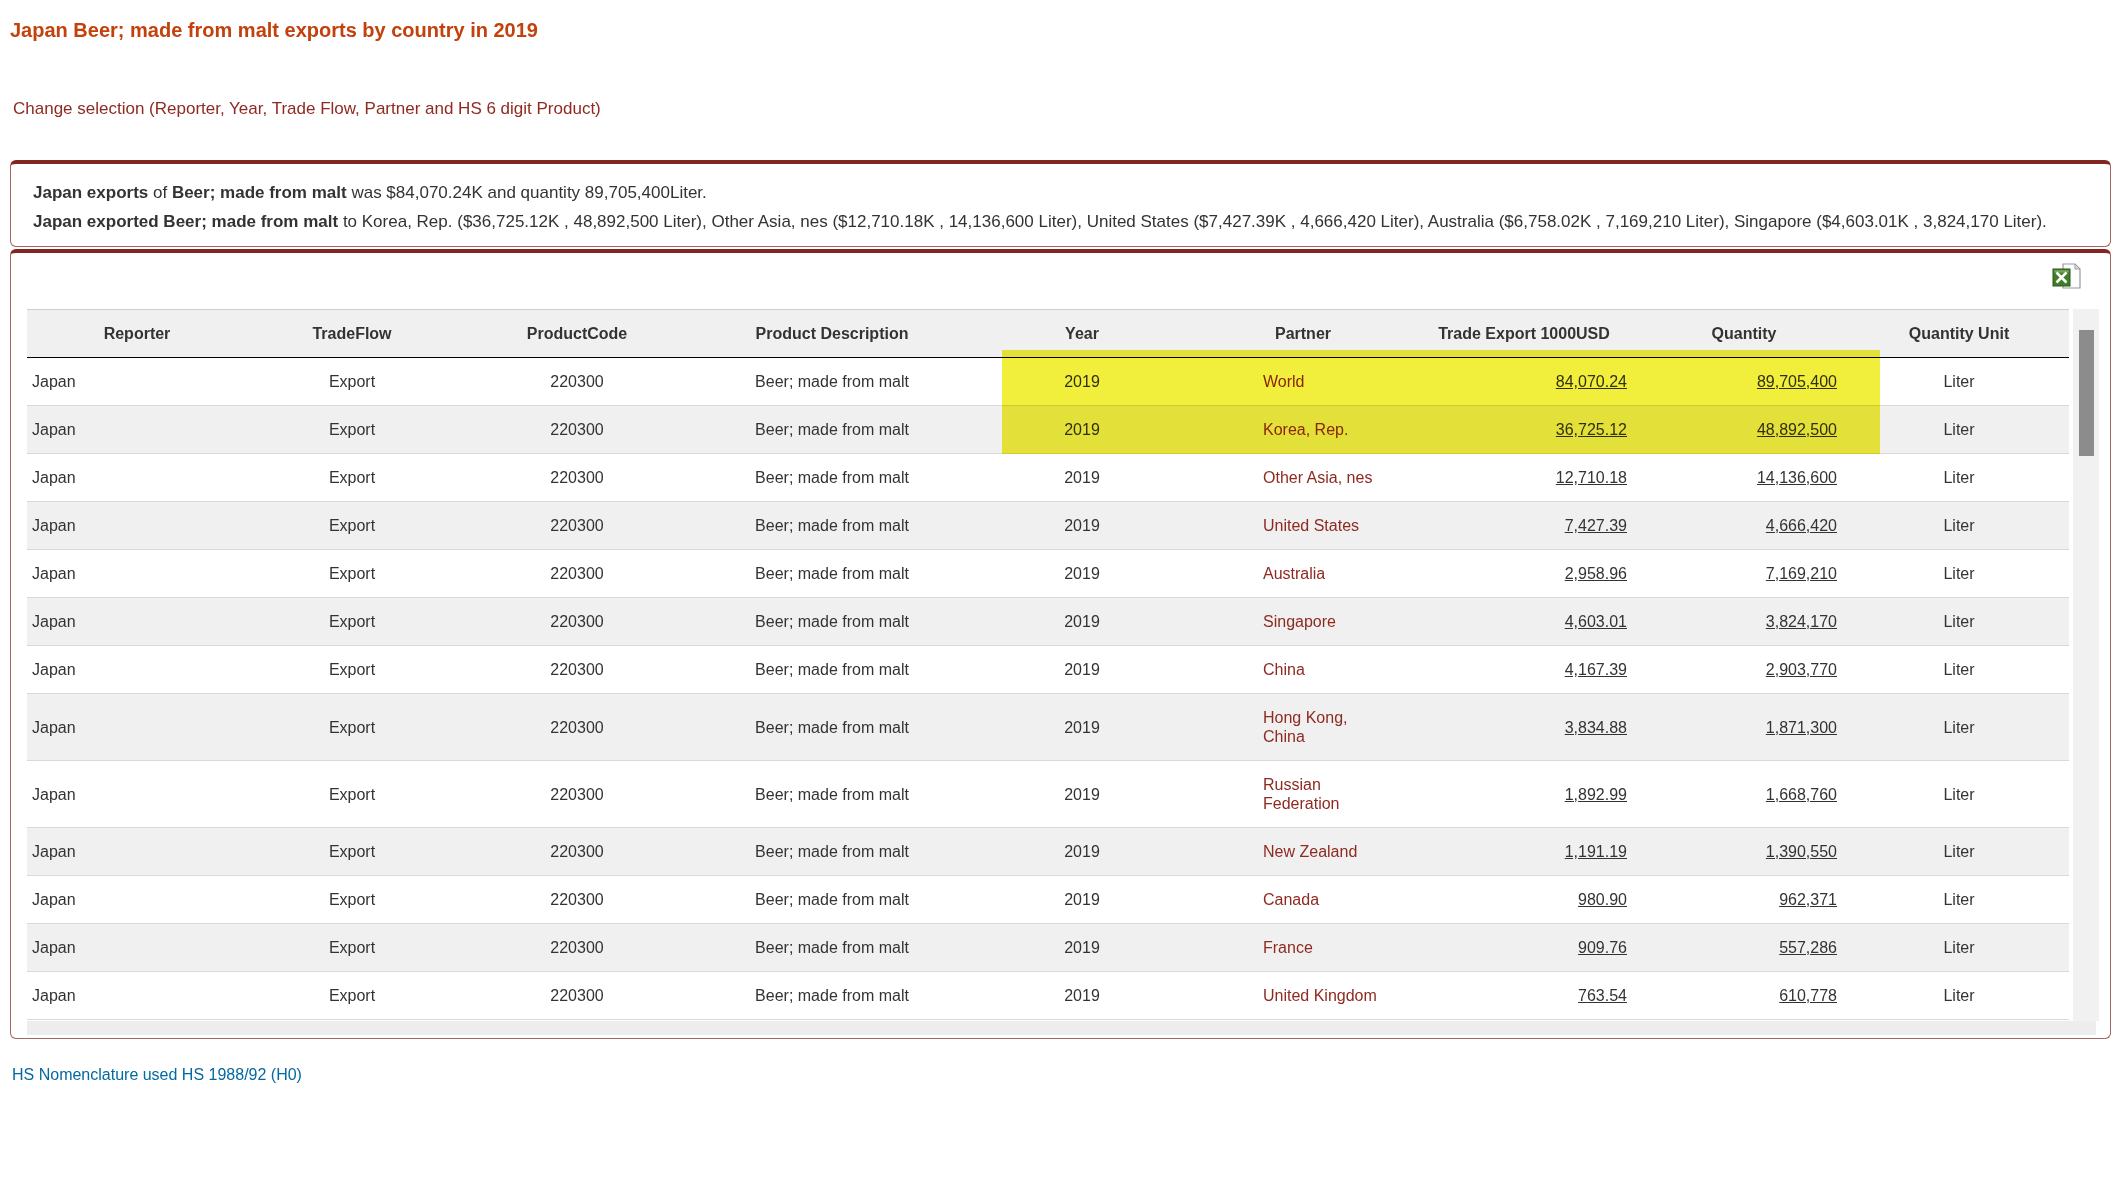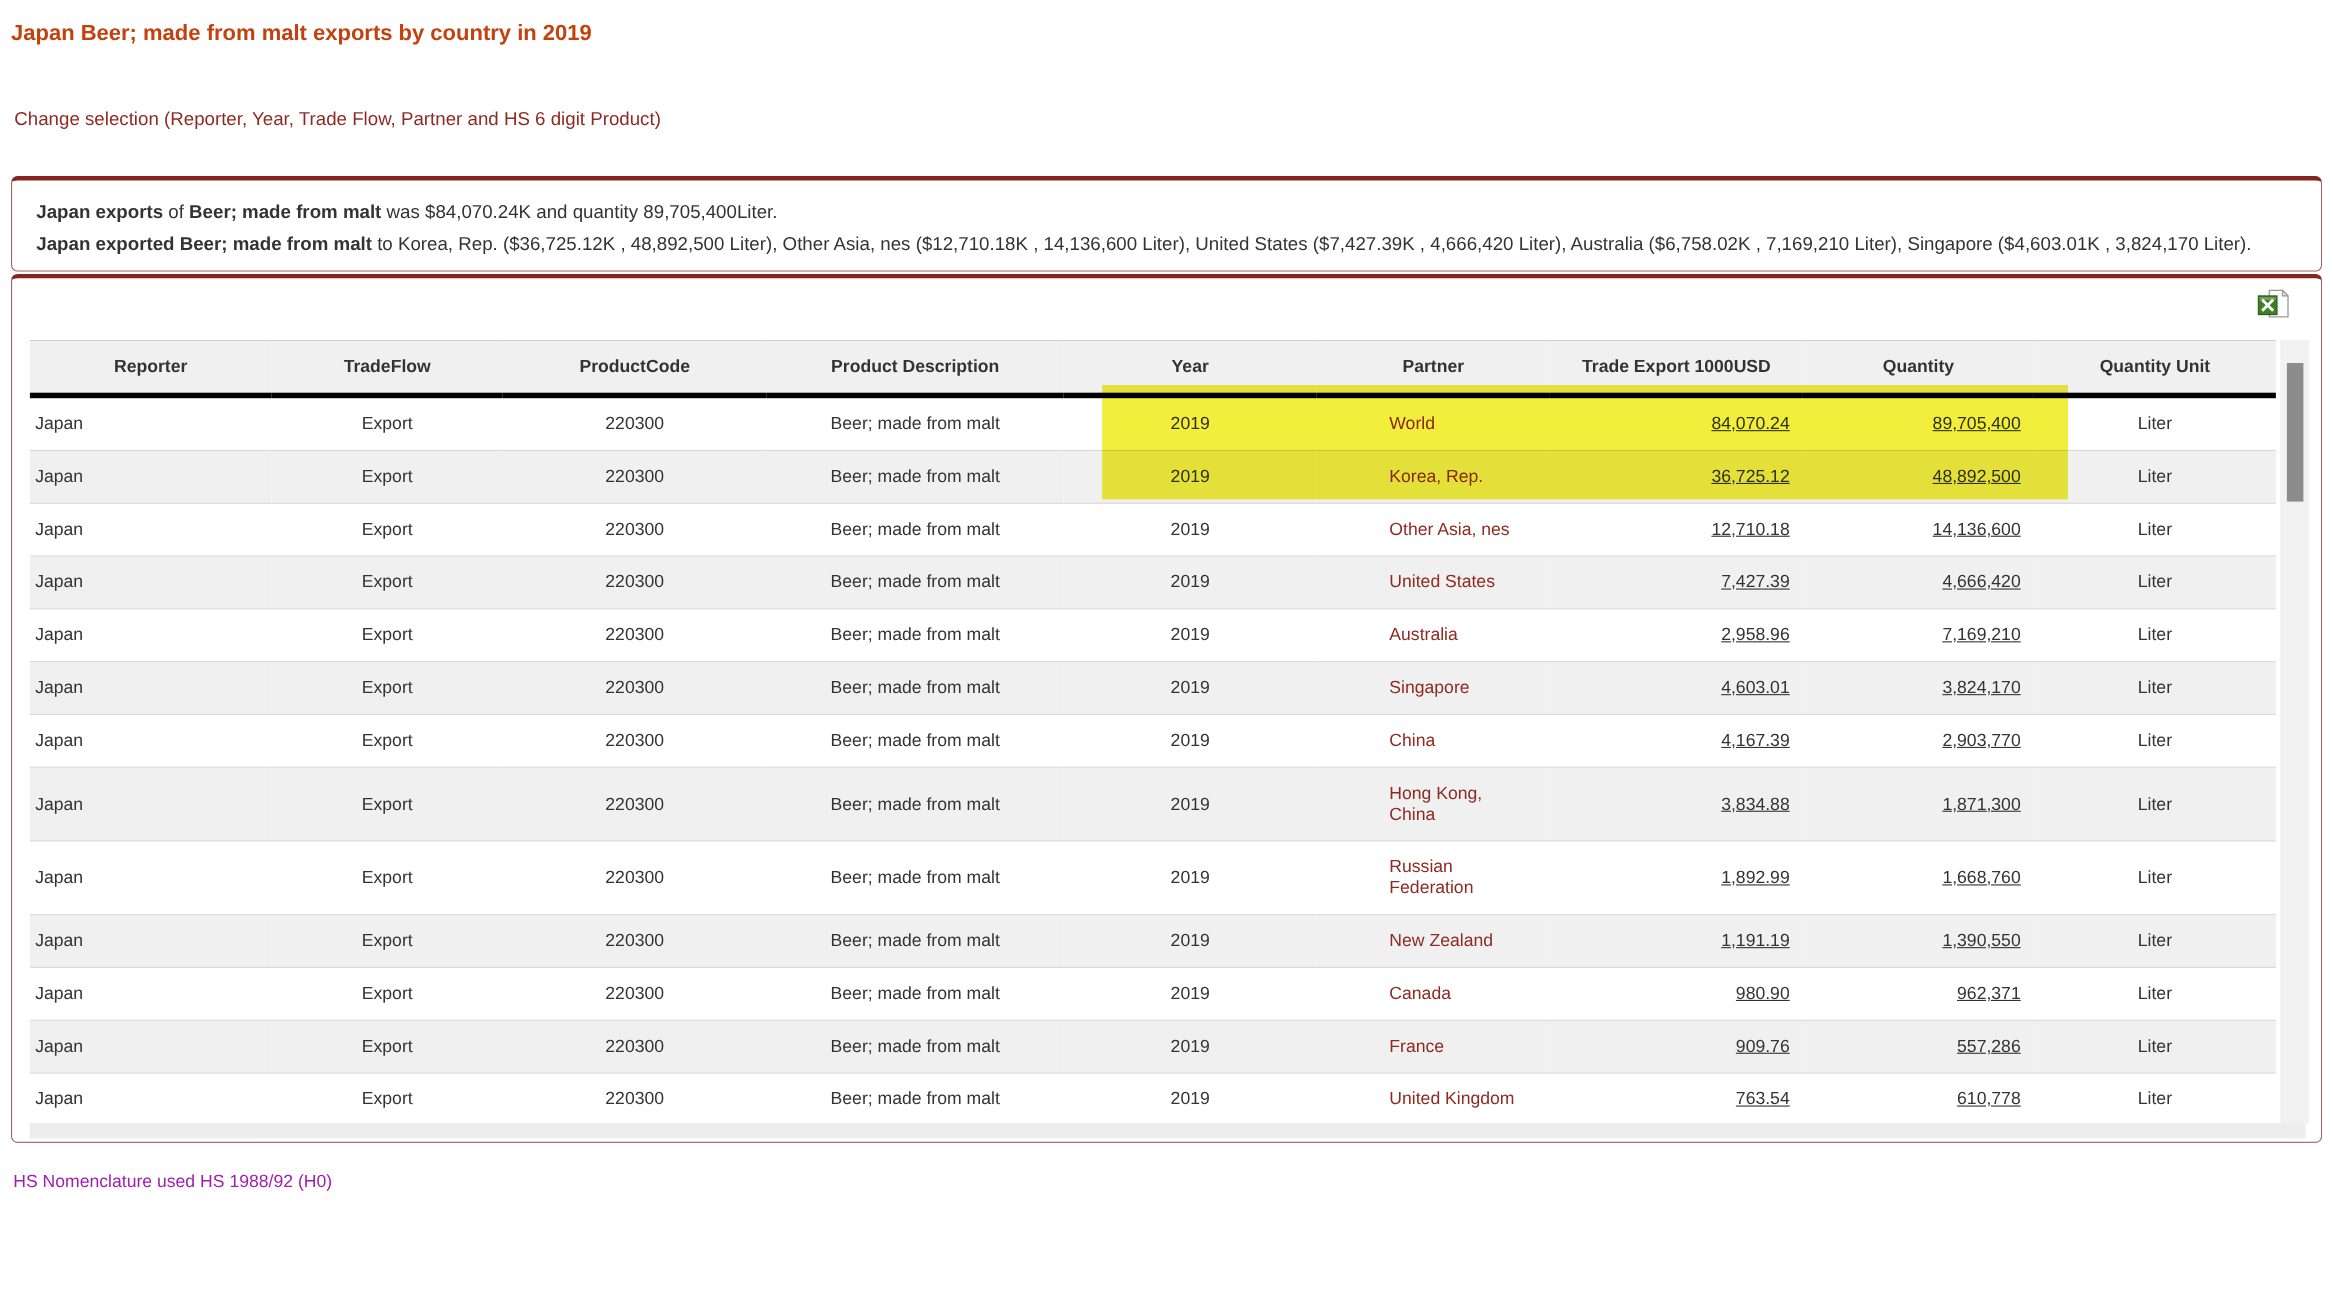--- a/index.html
+++ b/index.html
@@ -32,21 +32,21 @@
 
   .table-zone { display: flex; margin: 0 14px 0 16px; }
   .table-scroll { position: relative; height: 712px; overflow: hidden; flex: 0 0 auto; width: 2046px; }
 
   table.trade-table {
     border-collapse: collapse; table-layout: fixed;
     width: 2042px; font-size: 16px; color: #333;
   }
   th {
     background: #f0f0f0; font-weight: bold; padding: 14px 8px;
-    border-top: 1px solid #cfcfcf; border-bottom: 5px solid #000000;
+    border-top: 1px solid #cfcfcf; border-bottom: 1px solid #000000;
     text-align: center; line-height: 19px;
   }
   td {
     padding: 14px 8px; line-height: 19px; text-align: center;
     border-bottom: 1px solid #d9d9d9;
   }
   tbody tr { background: #fff; }
   tbody tr:nth-child(even) { background: #f0f0f0; }
 
   td.c-rep { text-align: left; padding-left: 5px; }
@@ -64,21 +64,21 @@
   .vscrollbar {
     flex: 0 0 auto; width: 26px; height: 712px;
     background: #f1f1f1; position: relative; margin-left: 0;
   }
   .vthumb {
     position: absolute; top: 21px; left: 6px; width: 15px; height: 126px;
     background: #8c8c8c;
   }
   .hscrollbar { height: 14px; background: #ededed; margin: 0 14px 0 16px; }
 
-  .footer { margin: 22px 0 0 2px; font-size: 16px; line-height: 27px; color: #a21caf; }
+  .footer { margin: 22px 0 0 2px; font-size: 16px; line-height: 27px; color: #0369a1; }
 </style>
 </head>
 <body>
 
 <div class="page">
 
   <h1 class="page-title">Japan Beer; made from malt exports by country in 2019</h1>
 
   <a class="maroon-link change-link">Change selection (Reporter, Year, Trade Flow, Partner and HS 6 digit Product)</a>
 

